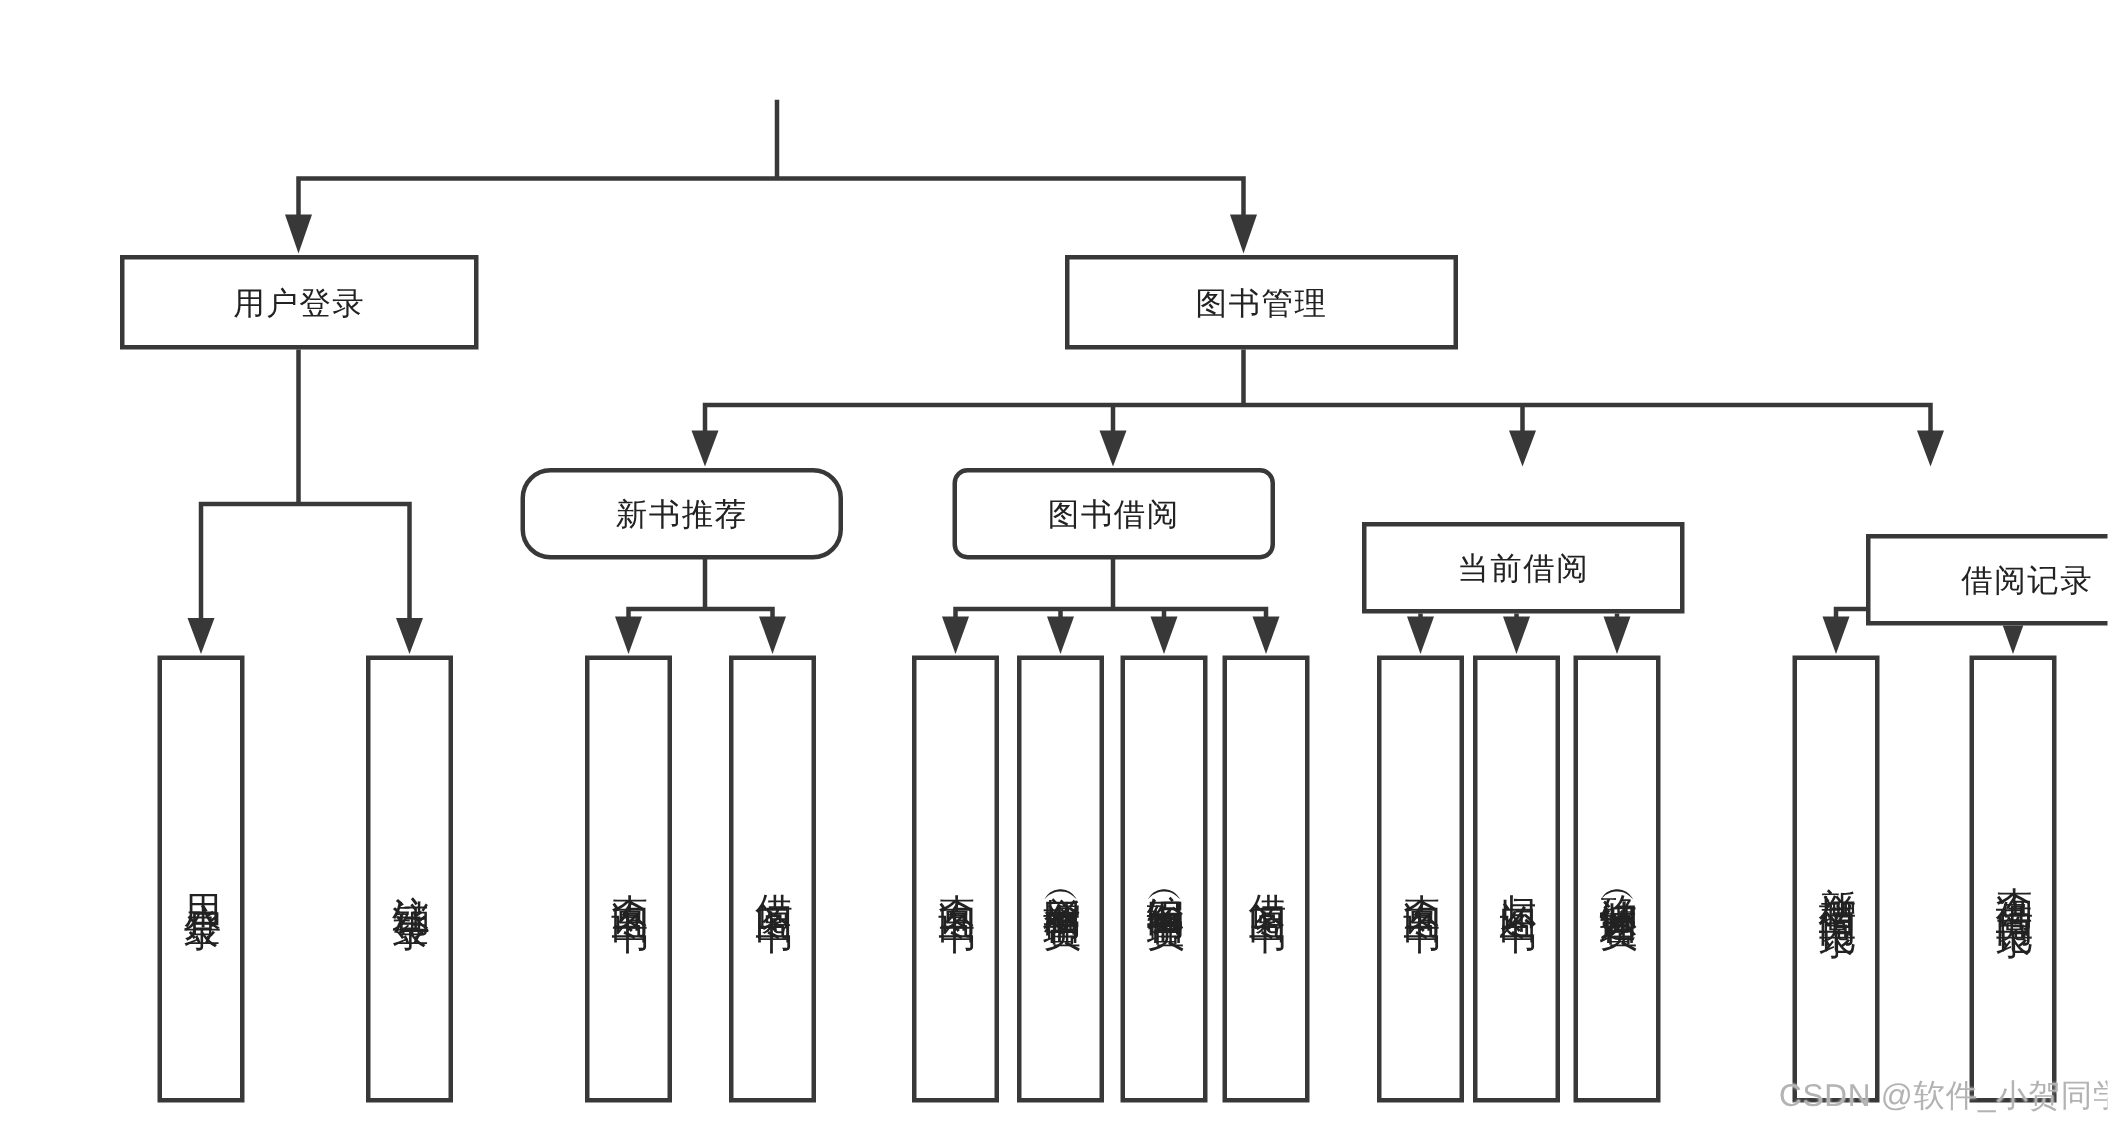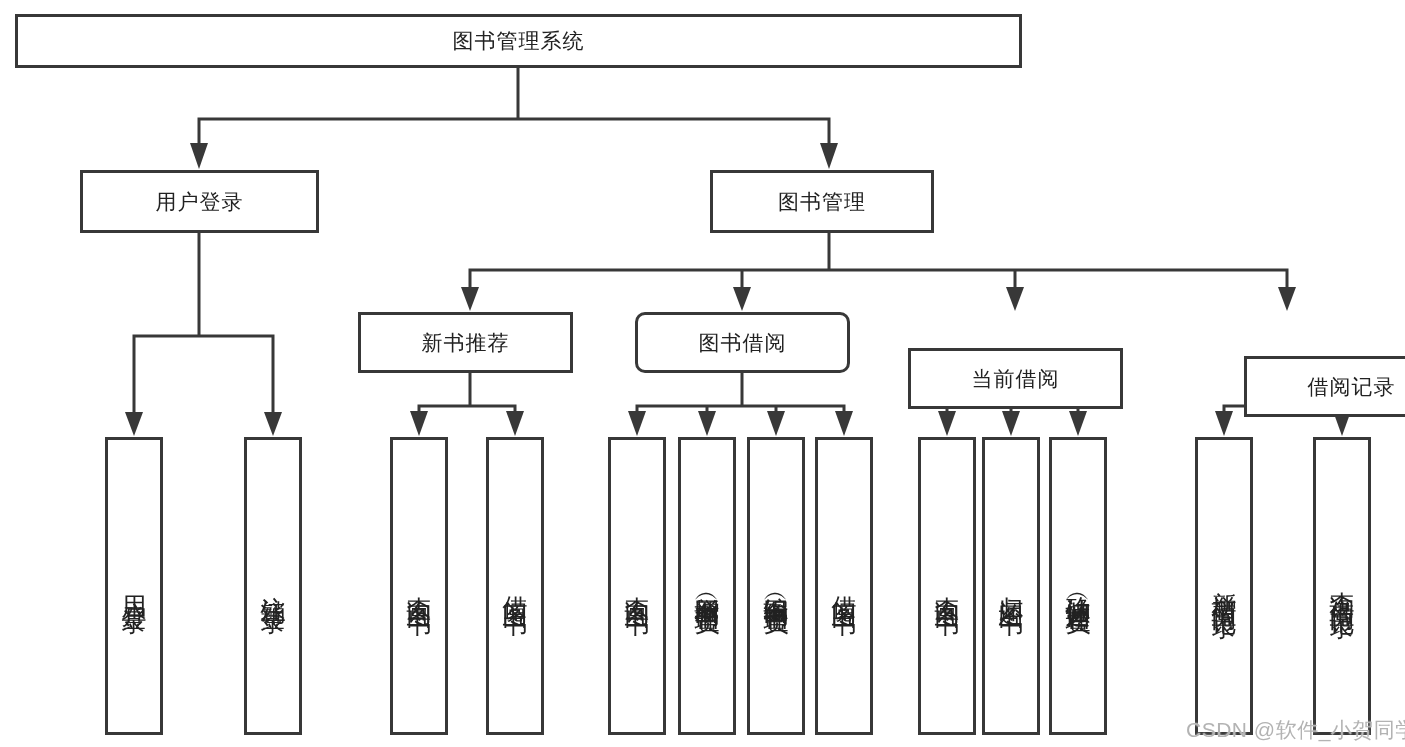--- a/index.html
+++ b/index.html
@@ -90,26 +90,25 @@
       <polygon points="1069,411 1087,411 1078,436"></polygon>
     </g>
 
     <g>
       <path d="M1287 373 V406 M1224 406 H1342 M1224 406 V413 M1342 406 V413"></path>
       <polygon points="1215,411 1233,411 1224,436"></polygon>
       <polygon points="1333,411 1351,411 1342,436"></polygon>
     </g>
   </svg>
 
-  <div class="node root">图书管理系统</div>
 
   <div class="node lvl2" style="left:80px;width:239px;">用户登录</div>
-  <div class="node lvl2" style="left:710px;width:224px;">图书管理</div>
+  <div class="node lvl2" style="left:710px;width:262px;">图书管理</div>
 
-  <div class="node lvl3" style="left:358px;">新书推荐</div>
+  <div class="node lvl3" style="left:347px;border-radius:20px;">新书推荐</div>
   <div class="node lvl3" style="left:635px;border-radius:10px;">图书借阅</div>
   <div class="node lvl3" style="left:908px;margin-top:36px;">当前借阅</div>
   <div class="node lvl3" style="left:1244px;margin-top:44px;">借阅记录</div>
 
   <div class="leaf" style="left:105px;">用户登录</div>
   <div class="leaf" style="left:244px;">注销登录</div>
   <div class="leaf" style="left:390px;">查询图书</div>
   <div class="leaf" style="left:486px;">借阅图书</div>
   <div class="leaf" style="left:608px;">查询图书</div>
   <div class="leaf" style="left:678px;letter-spacing:2px;">新增图书（管理员）</div>

